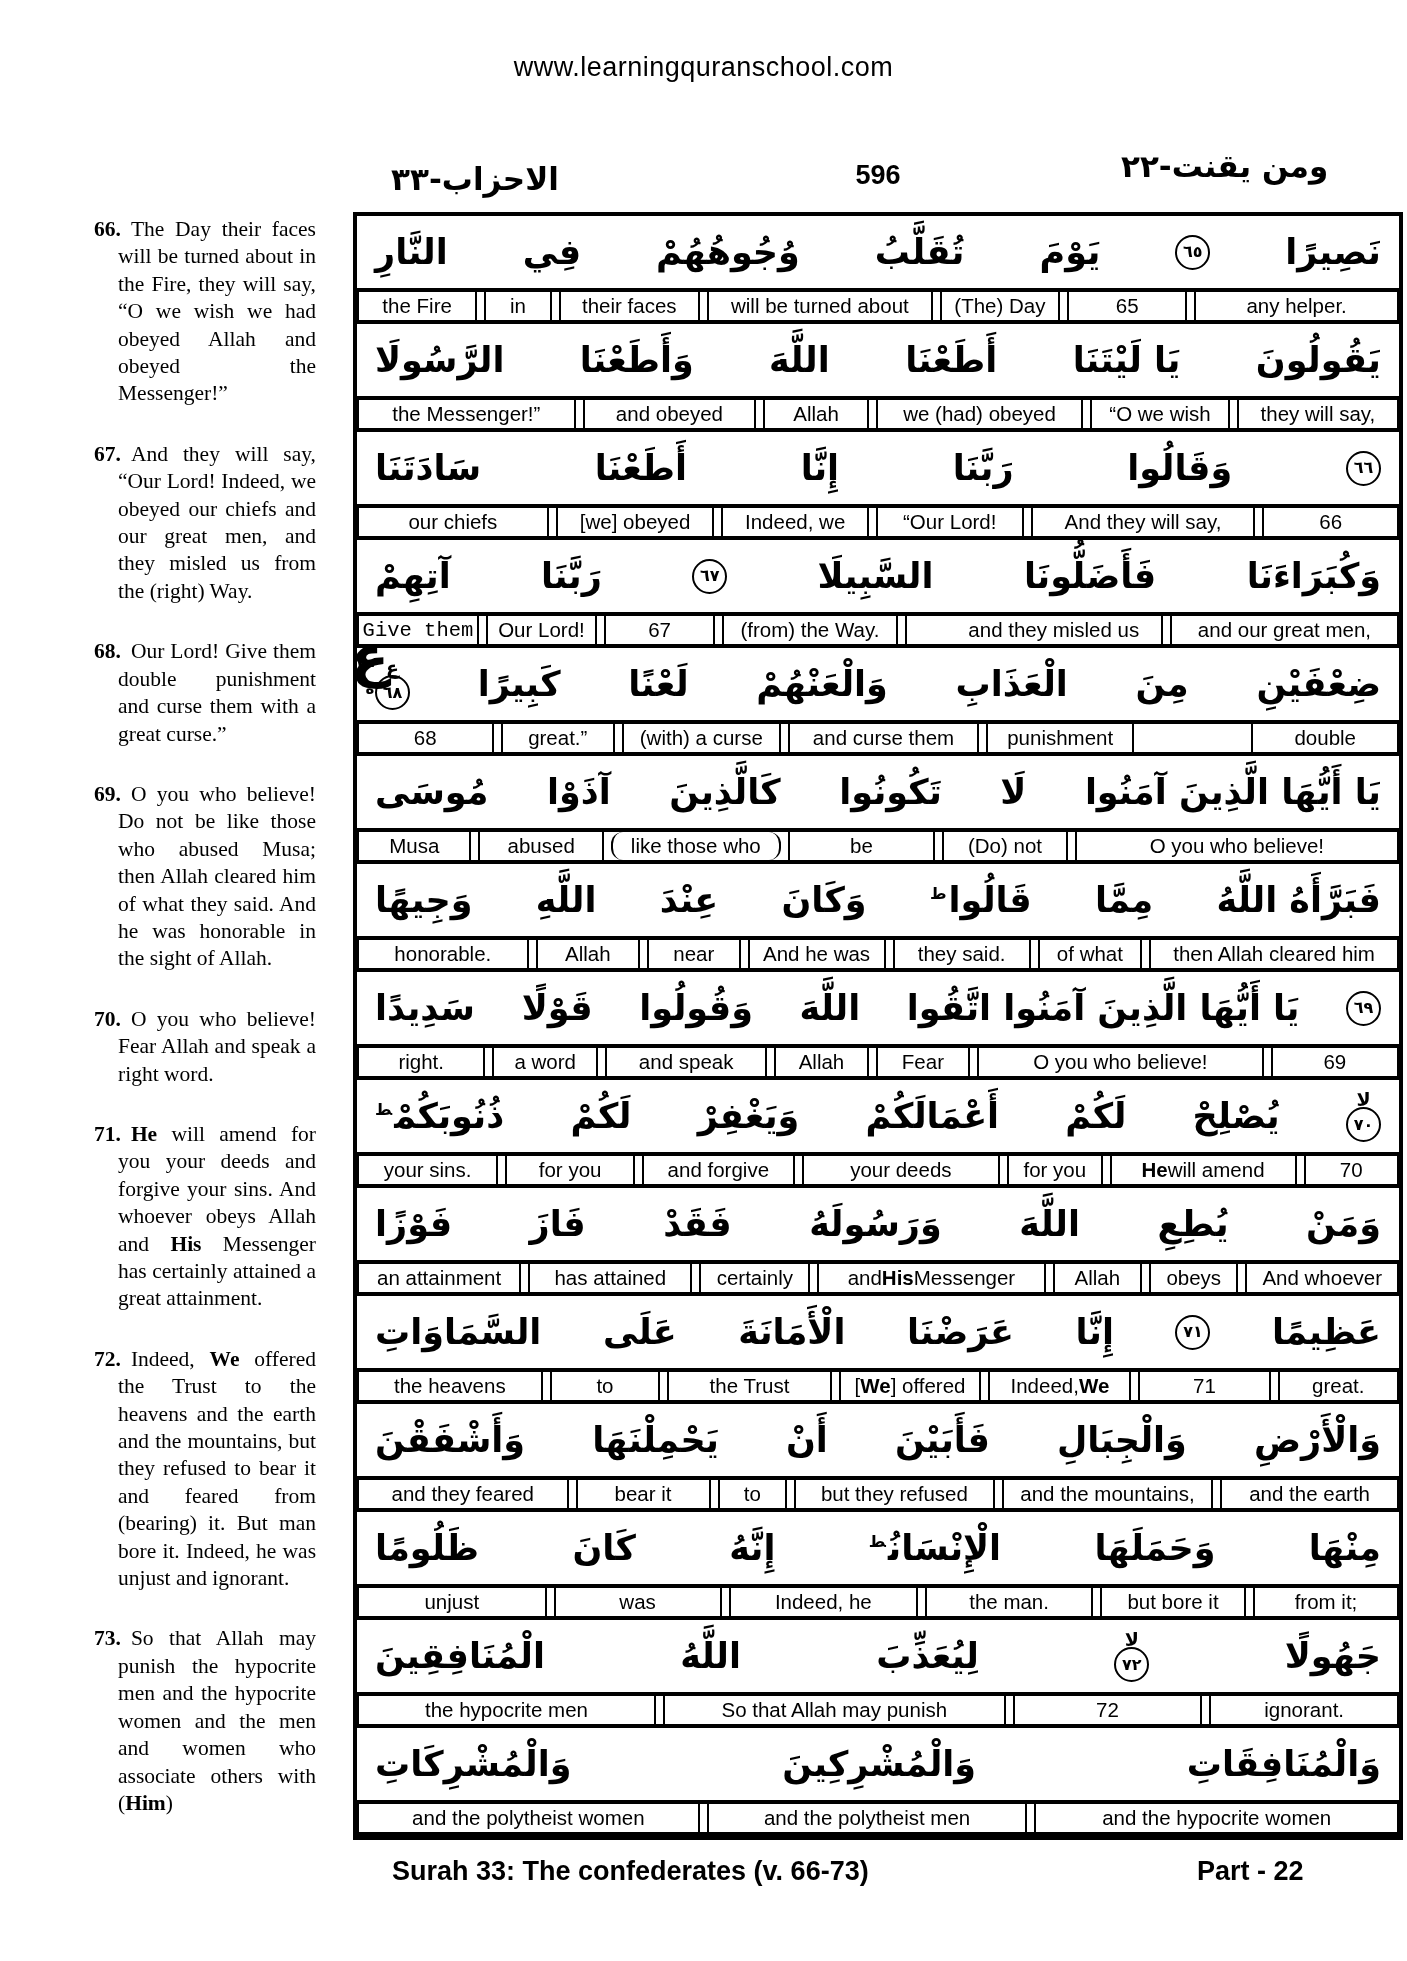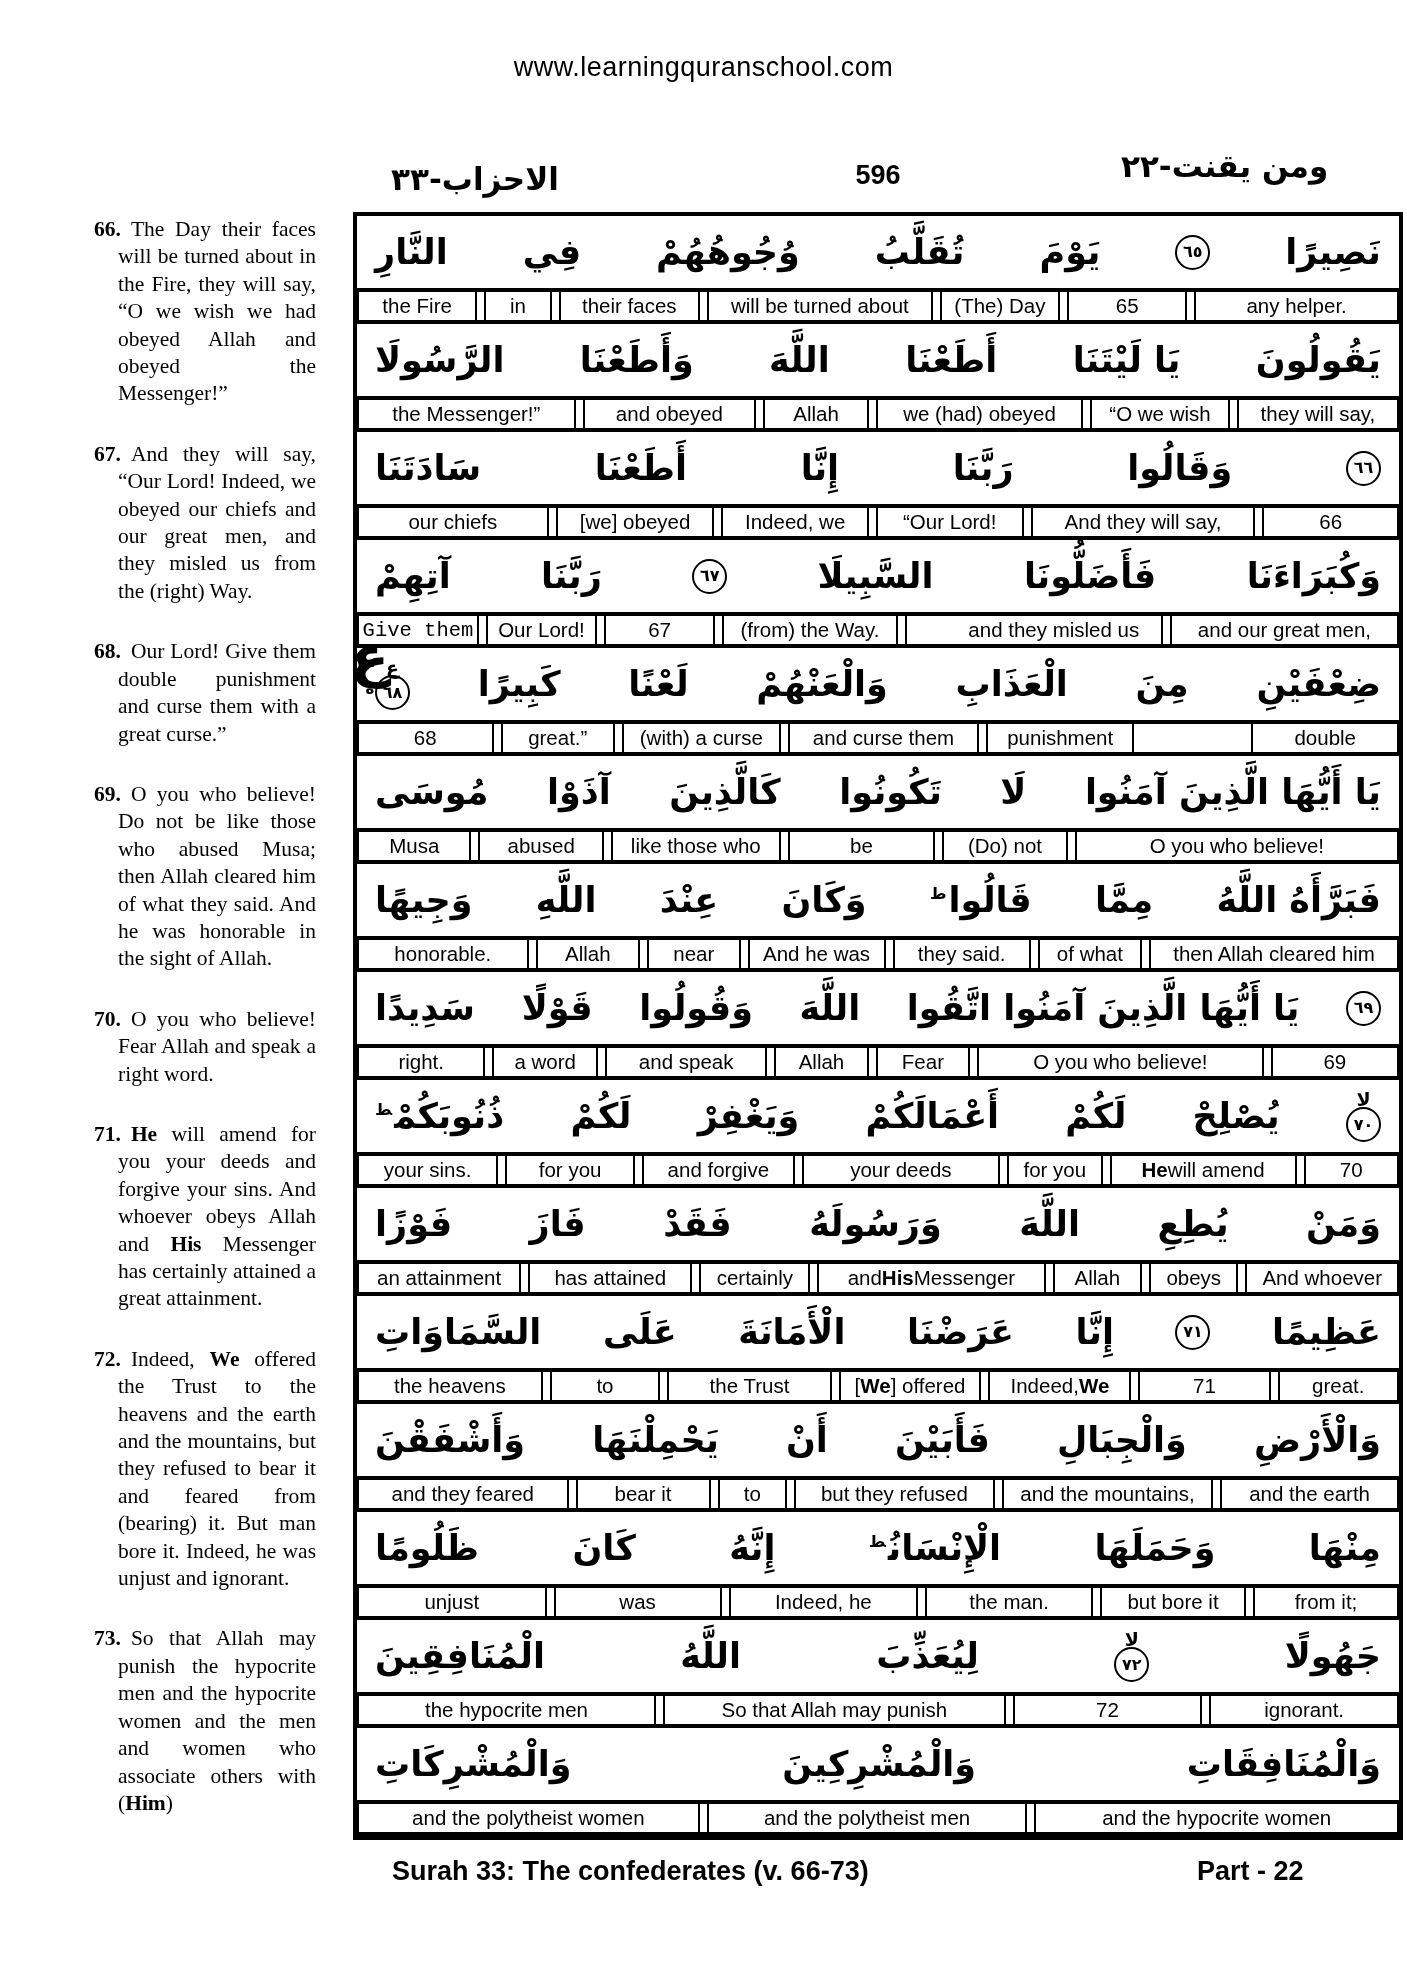--- a/index.html
+++ b/index.html
@@ -199,21 +199,21 @@
       <span class="arabic-word">يَا أَيُّهَا الَّذِينَ آمَنُوا</span>
       <span class="arabic-word">لَا</span>
       <span class="arabic-word">تَكُونُوا</span>
       <span class="arabic-word">كَالَّذِينَ</span>
       <span class="arabic-word">آذَوْا</span>
       <span class="arabic-word">مُوسَى</span>
     </div>
     <div class="trans-row">
       <div class="trans-cell" style="flex-grow: 10;">Musa</div>
       <div class="trans-cell" style="flex-grow: 11;">abused</div>
-      <div class="trans-cell" style="flex-grow: 15;">like those who</div>
+      <div class="trans-cell" style="flex-grow: 15; border-radius: 12px;">like those who</div>
       <div class="trans-cell" style="flex-grow: 13;">be</div>
       <div class="trans-cell" style="flex-grow: 11;">(Do) not</div>
       <div class="trans-cell" style="flex-grow: 29;">O you who believe!</div>
     </div>
     <div class="arabic-row">
       <span class="arabic-word">فَبَرَّأَهُ اللَّهُ</span>
       <span class="arabic-word">مِمَّا</span>
       <span class="arabic-word">قَالُوا<span class="stop-sign">ط</span></span>
       <span class="arabic-word">وَكَانَ</span>
       <span class="arabic-word">عِنْدَ</span>

